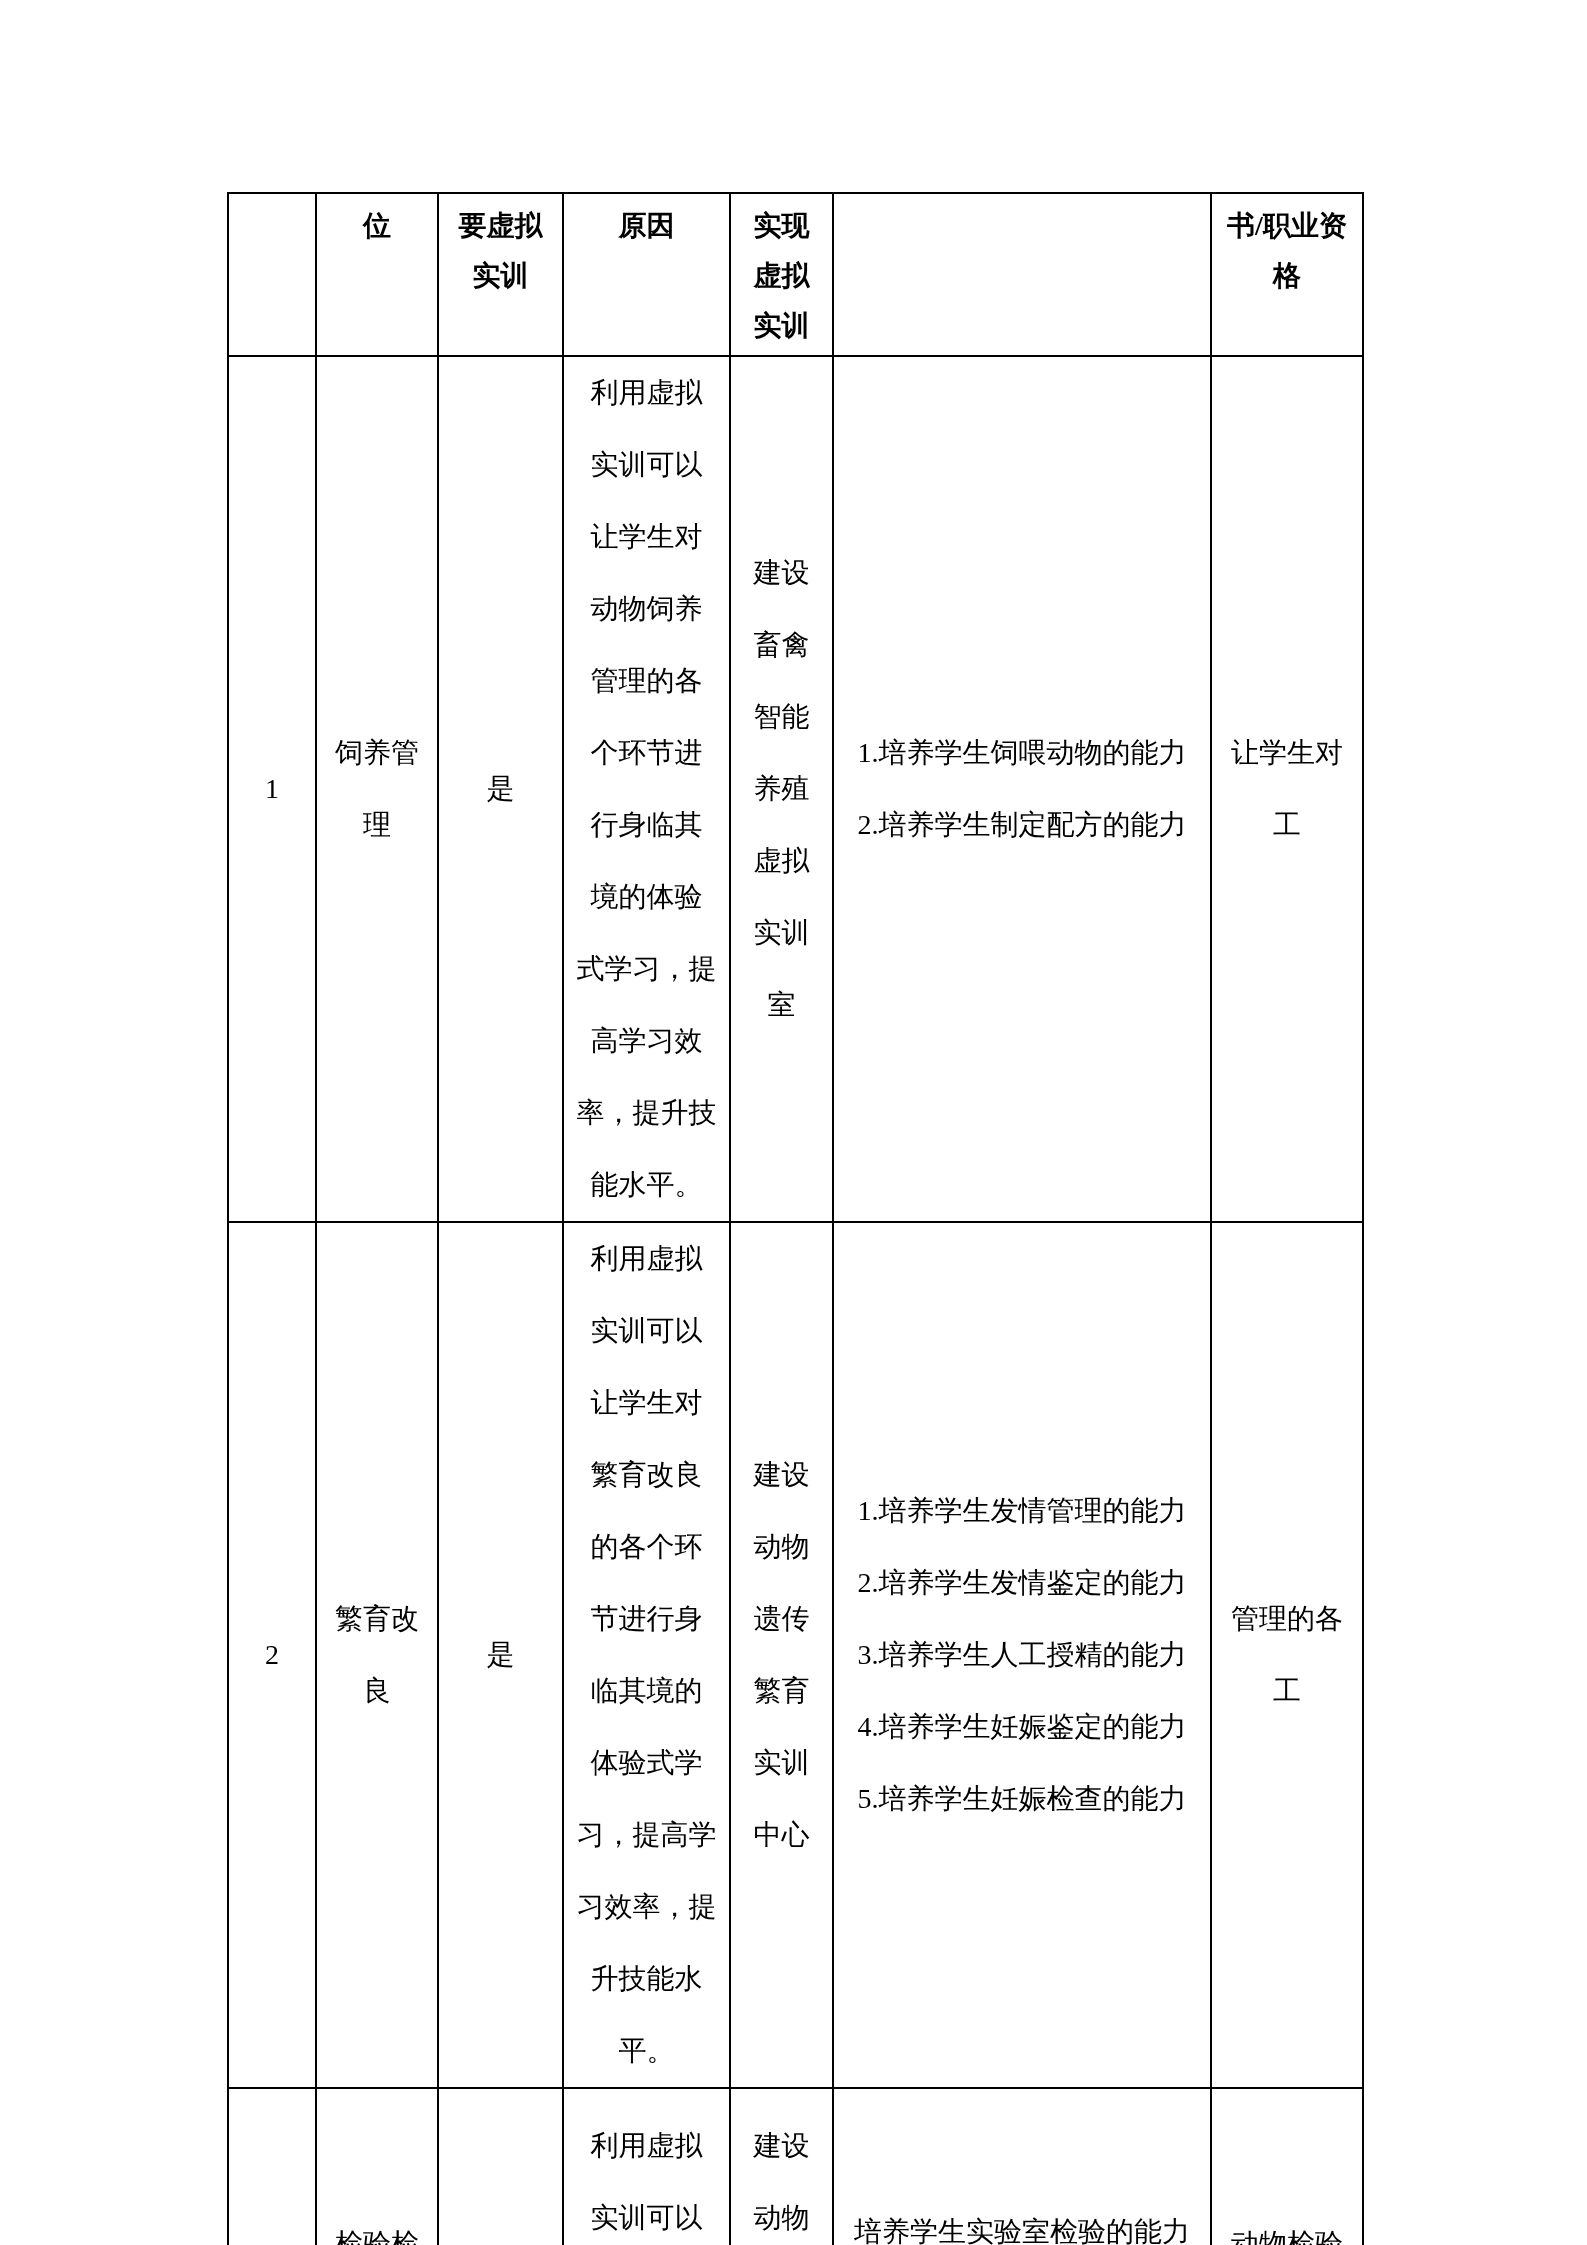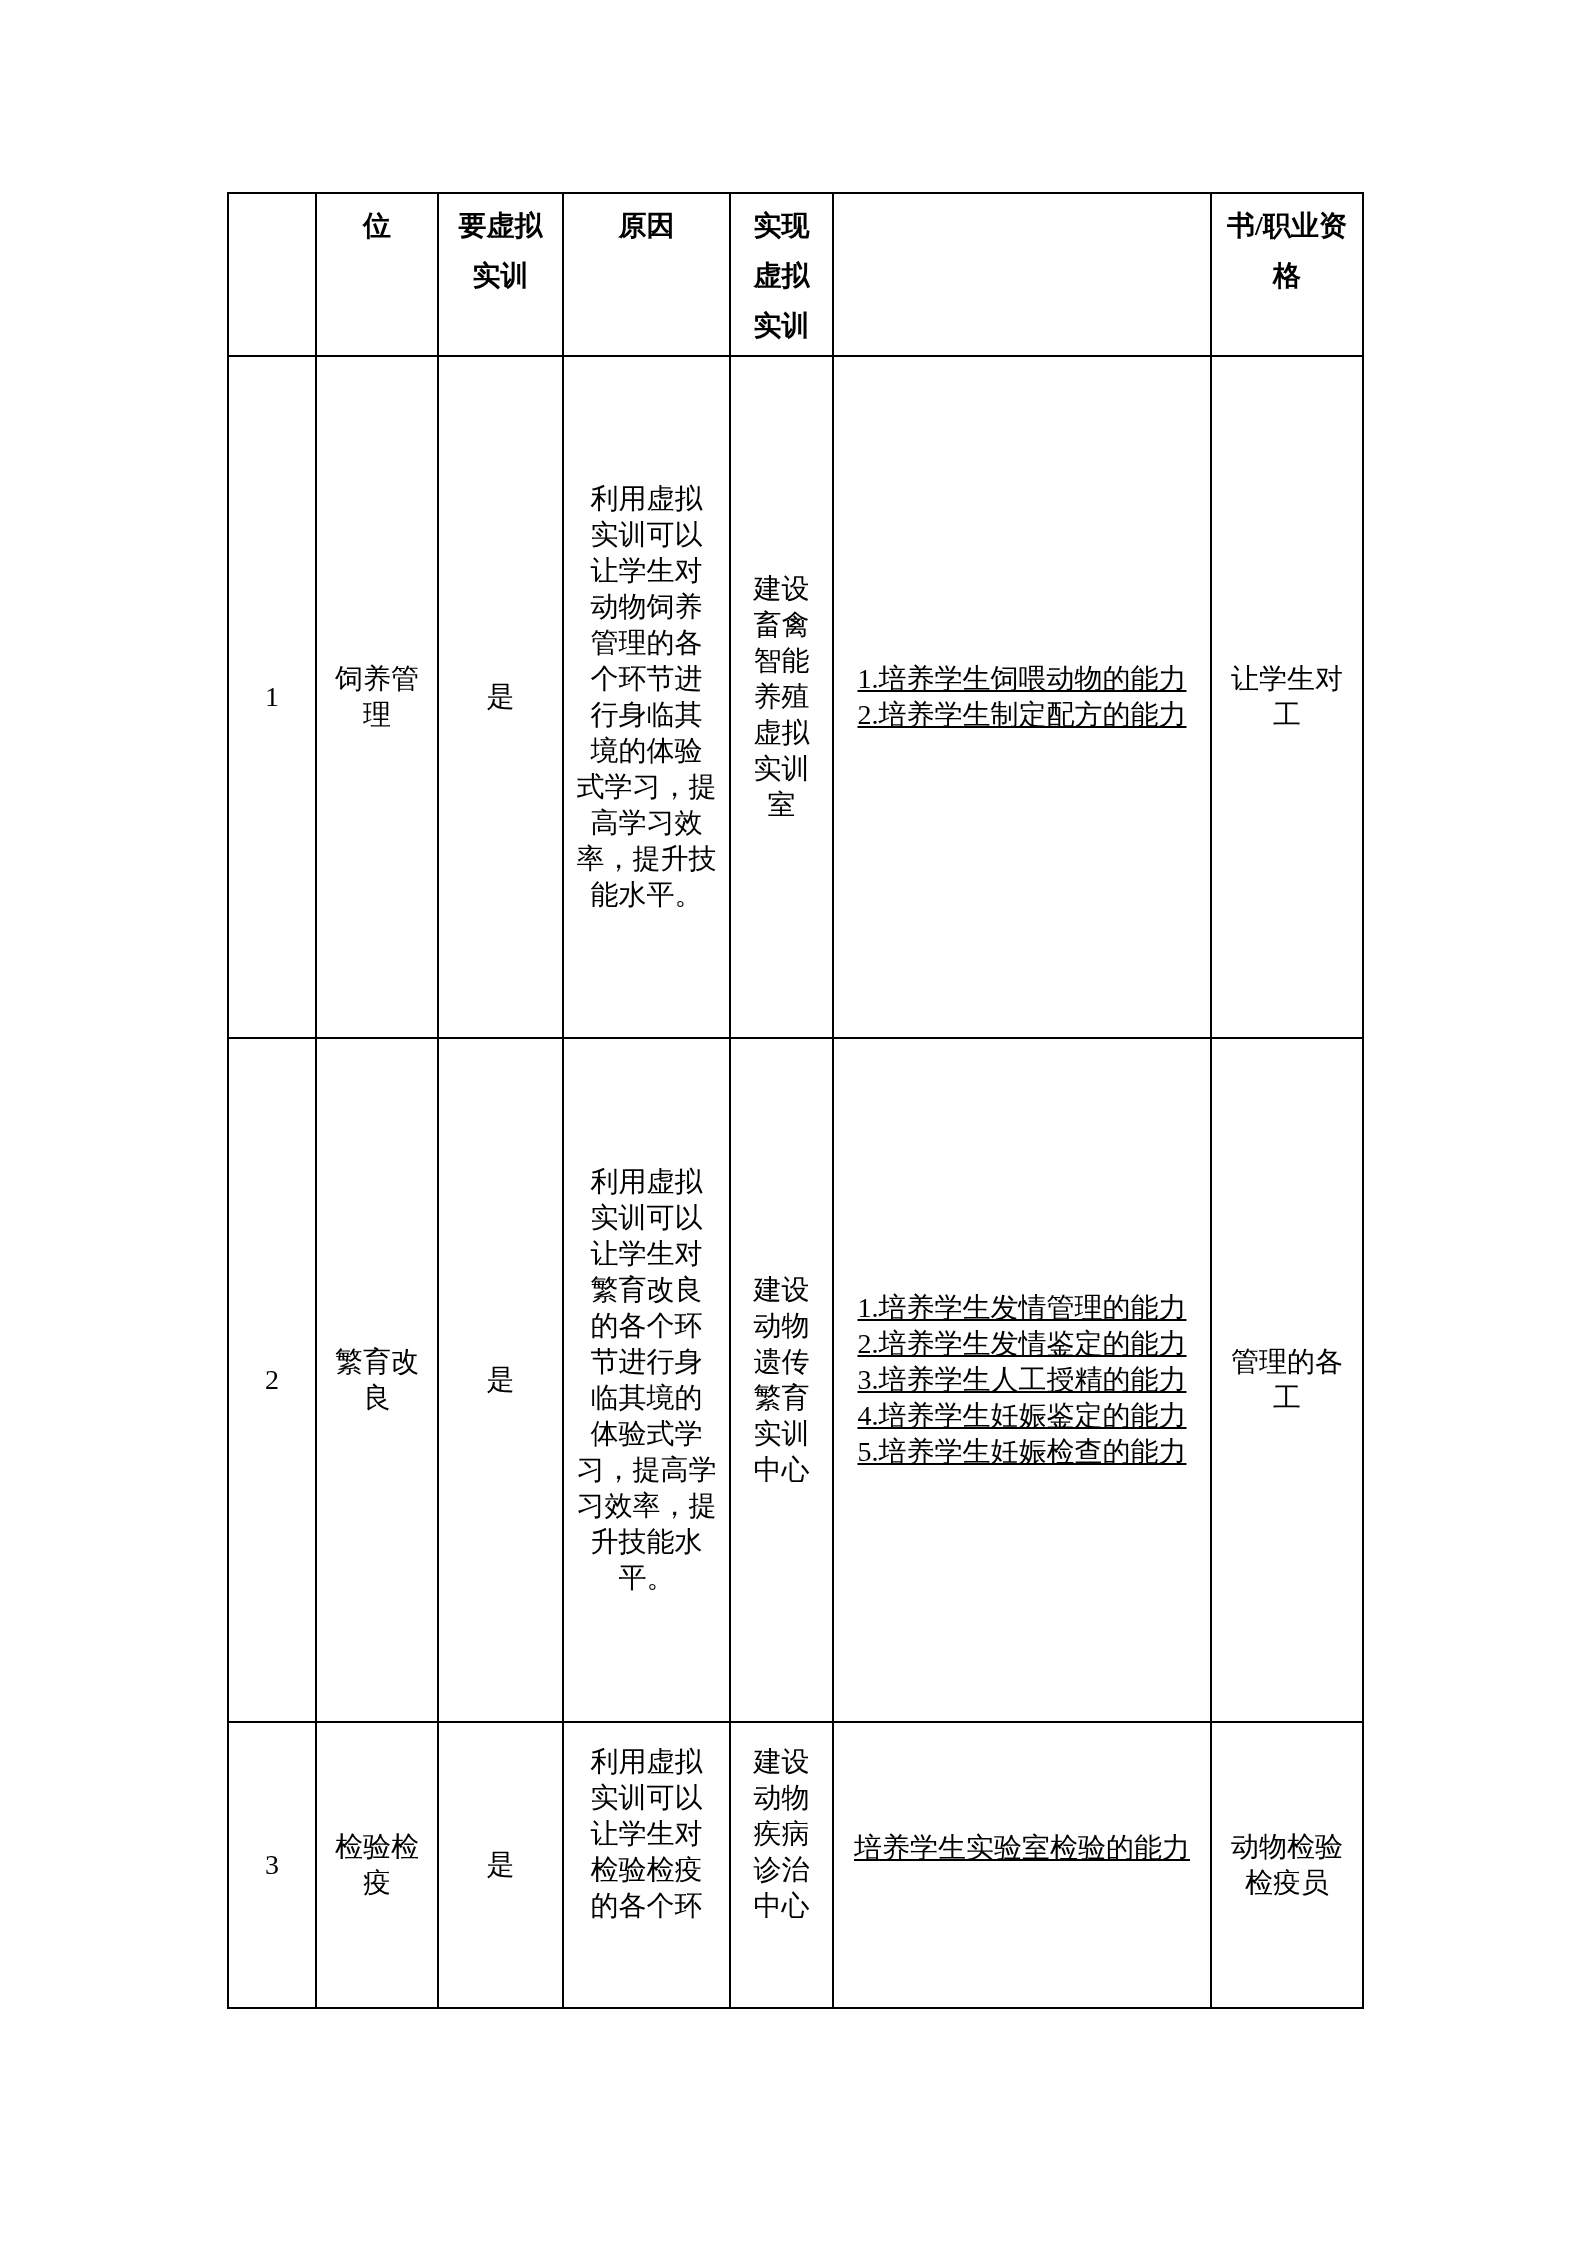--- a/index.html
+++ b/index.html
@@ -18,42 +18,41 @@
     width:1135px;
     border-collapse:collapse;
     table-layout:fixed;
   }
   table.doc-table td {
     border:2px solid #000;
     padding:0;
     text-align:center;
     vertical-align:middle;
     font-size:28px;
-    line-height:36px;
+    line-height:72px;
     white-space:pre-line;
     overflow:hidden;
   }
   tr.header-row { height:163px; }
   tr.row-1 { height:682px; }
   tr.row-2 { height:684px; }
   tr.row-3 { height:286px; }
 
   tr.header-row td {
     vertical-align:top;
     padding-top:7px;
     line-height:50px;
     font-weight:bold;
   }
   td.reason-cell, td.impl-cell { line-height:55px;margin-left:17px; }
   td.abilities-cell {
     text-align:left;
     padding-left:12px;
     font-size:27px;
     line-height:70px;
-    text-decoration:underline;
   }
   tr.row-3 td.reason-cell,
   tr.row-3 td.impl-cell {
     vertical-align:top;
     padding-top:21px;
   }
   tr.row-3 td.abilities-cell {
     vertical-align:top;
     padding-top:107px;
   }

